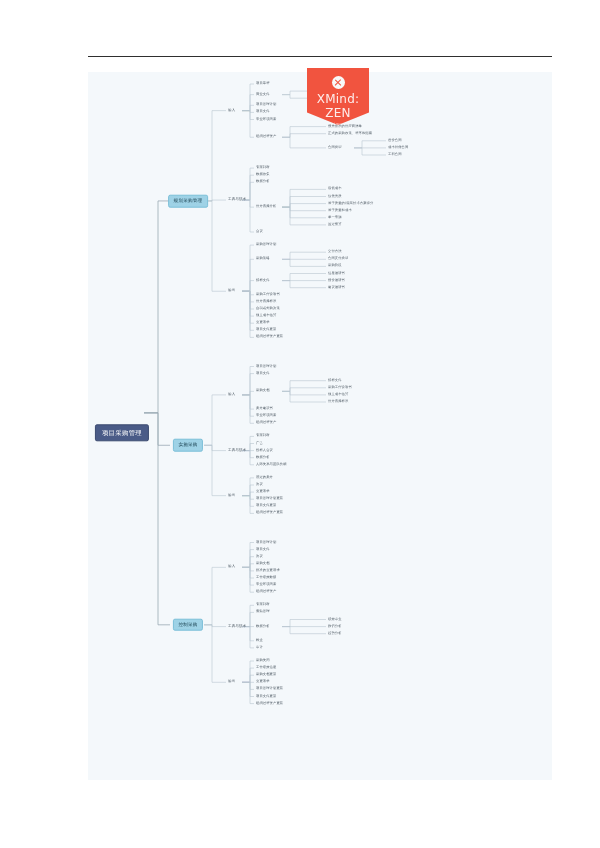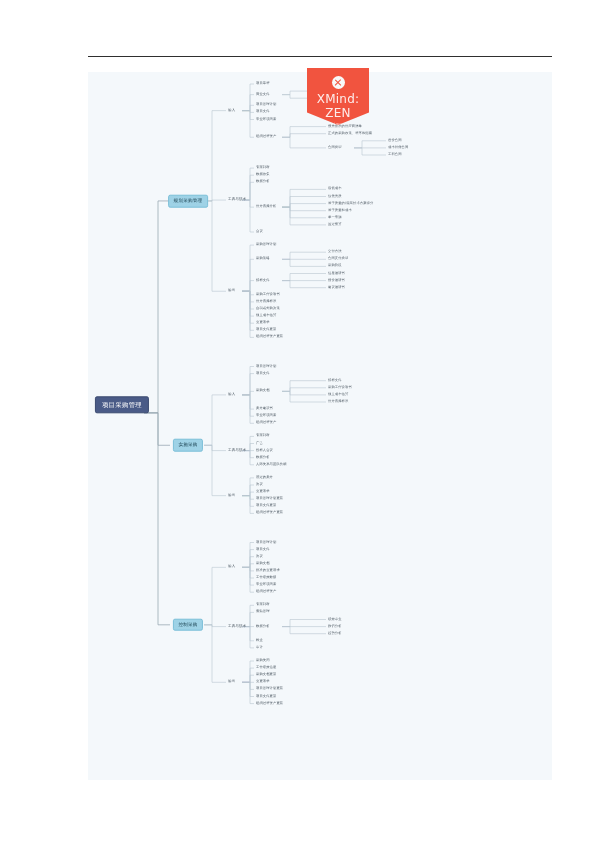--- a/index.html
+++ b/index.html
@@ -308,21 +308,21 @@
         <div class="node grp" style="left: 140px; top: 554.6px;">工具与技术</div>
         <div class="node leaf" style="left: 168px; top: 589px;">采购关闭</div>
         <div class="node leaf" style="left: 168px; top: 596.1px;">工作绩效信息</div>
         <div class="node leaf" style="left: 168px; top: 603.2px;">采购文档更新</div>
         <div class="node leaf" style="left: 168px; top: 610.3px;">变更请求</div>
         <div class="node leaf" style="left: 168px; top: 617.4px;">项目管理计划更新</div>
         <div class="node leaf" style="left: 168px; top: 624.5px;">项目文件更新</div>
         <div class="node leaf" style="left: 168px; top: 631.6px;">组织过程资产更新</div>
         <div class="node grp" style="left: 140px; top: 610.3px;">输出</div>
         <div class="node branch" style="left: 100px; top: 552.825px; transform: translate(-50%, -50%);">控制采购</div>
-        <div class="node root" style="left: 34px; top: 333px; transform: translate(-50%, -50%);">项目采购管理</div>
+        <div class="node root" style="left: 34px; top: 361px; transform: translate(-50%, -50%);">项目采购管理</div>
       </div>
 
     <div id="badge">
       <div class="logo-circle"></div>
       <div class="b-title">XMind: ZEN</div>
       <div class="b-sub">试用版</div>
     </div>
   </div>
 
 </div>

